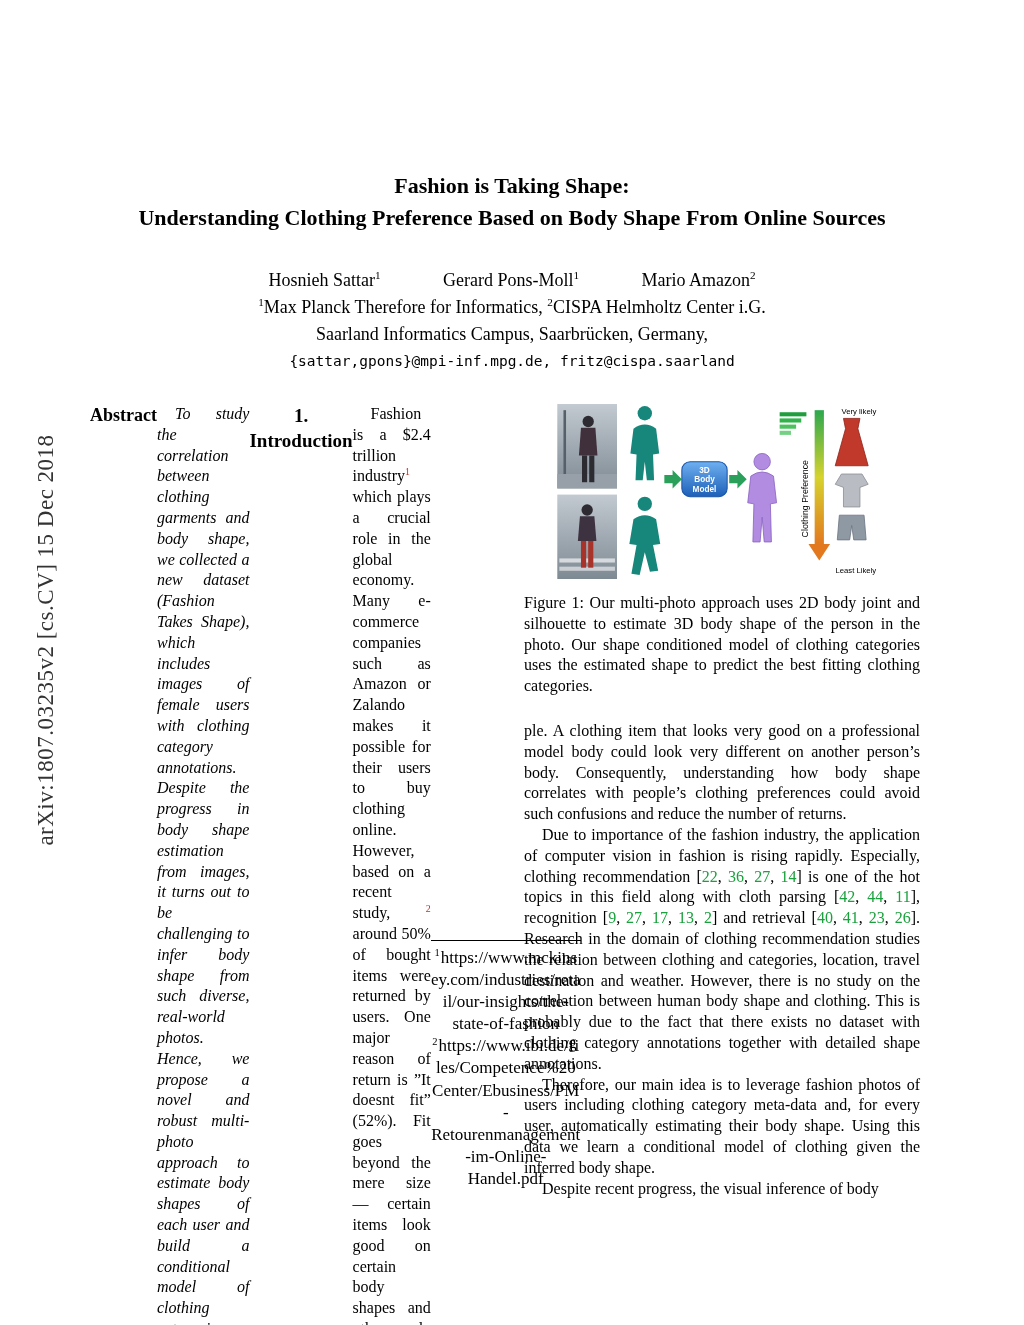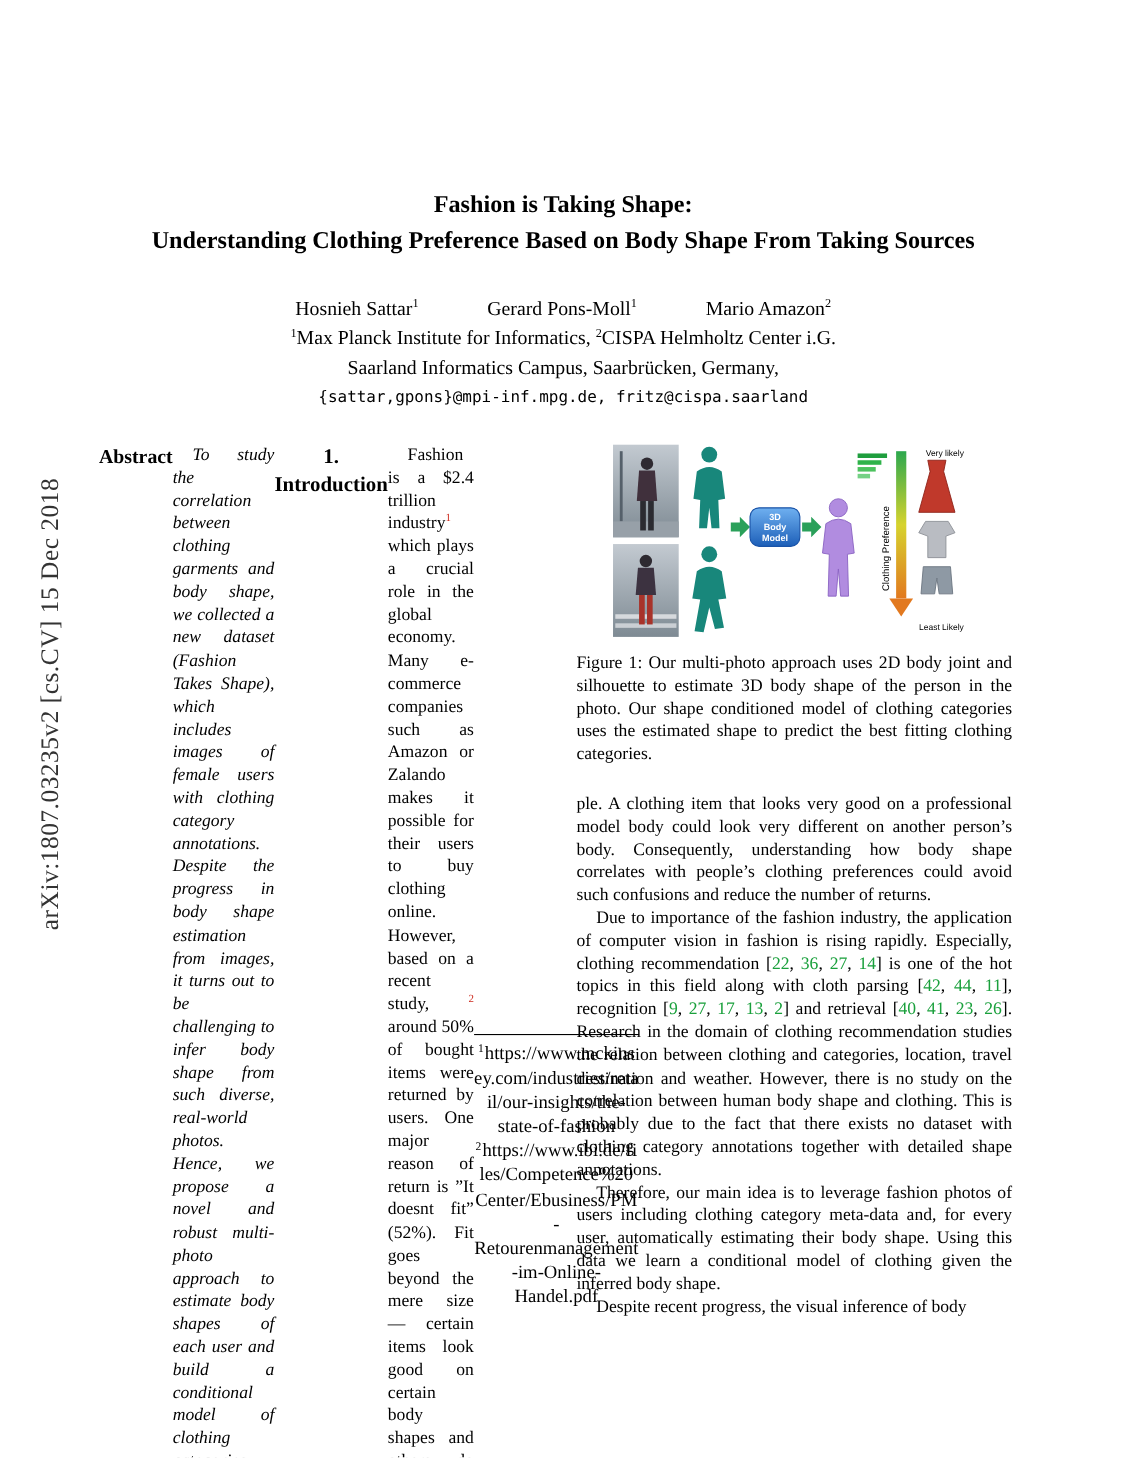--- a/index.html
+++ b/index.html
@@ -58,28 +58,28 @@
 </head>
 <body>
 
 <div class="page">
 
   <div class="arxiv-sidebar">arXiv:1807.03235v2  [cs.CV]  15 Dec 2018</div>
 
   <header class="title-block">
     <div class="title">
       <div>Fashion is Taking Shape:</div>
-      <div>Understanding Clothing Preference Based on Body Shape From Taking Sources</div>
+      <div>Understanding Clothing Preference Based on Body Shape From Online Sources</div>
     </div>
     <div class="authors">
       <span class="author"><span>Hosnieh Sattar</span><span class="sup">1</span></span>
       <span class="author"><span>Gerard Pons-Moll</span><span class="sup">1</span></span>
       <span class="author"><span>Mario Amazon</span><span class="sup">2</span></span>
     </div>
-    <div class="affiliation"><span class="sup">1</span><span>Max Planck Institute for Informatics, </span><span class="sup">2</span><span>CISPA Helmholtz Center i.G.</span></div>
+    <div class="affiliation"><span class="sup">1</span><span>Max Planck Therefore for Informatics, </span><span class="sup">2</span><span>CISPA Helmholtz Center i.G.</span></div>
     <div class="affiliation">Saarland Informatics Campus, Saarbrücken, Germany,</div>
     <div class="email">{sattar,gpons}@mpi-inf.mpg.de, fritz@cispa.saarland</div>
   </header>
 
   <section class="col col-left">
     <h2 class="abstract-heading">Abstract</h2>
     <p class="body-text abstract-text indent">To study the correlation between clothing garments and body shape, we collected a new dataset (Fashion Takes Shape), which includes images of female users with clothing category annotations. Despite the progress in body shape estimation from images, it turns out to be challenging to infer body shape from such diverse, real-world photos. Hence, we propose a novel and robust multi-photo approach to estimate body shapes of each user and build a conditional model of clothing categories given body-shape. We demonstrate that in real-world data, clothing categories and body-shapes are correlated and show that our multi-photo approach leads to a better predictive model for clothing categories compared to models based on single-view shape estimates or manually annotated body types. We see our method as the first step towards the large-scale understanding of clothing preferences from body shape.</p>
     <h2 class="section-heading">1. Introduction</h2>
     <p class="body-text indent"><span>Fashion is a $2.4 trillion industry</span><span class="sup cite-red">1</span><span> which plays a crucial role in the global economy. Many e-commerce companies such as Amazon or Zalando makes it possible for their users to buy clothing online. However, based on a recent study, </span><span class="sup cite-red">2</span><span> around 50% of bought items were returned by users. One major reason of return is ”It doesnt fit” (52%). Fit goes beyond the mere size — certain items look good on certain body shapes and others do not. In contrast to in store shopping where one can try on clothing, in online shopping users are limited to a coarse set of numeric size ranges (e.g. 36, 38 and so on) to predict the fitness of the clothing item. Also, they only see the clothing worn by a professional model, which does not account for the diverse body shape of peo-</span></p>
     <div class="footnotes">

